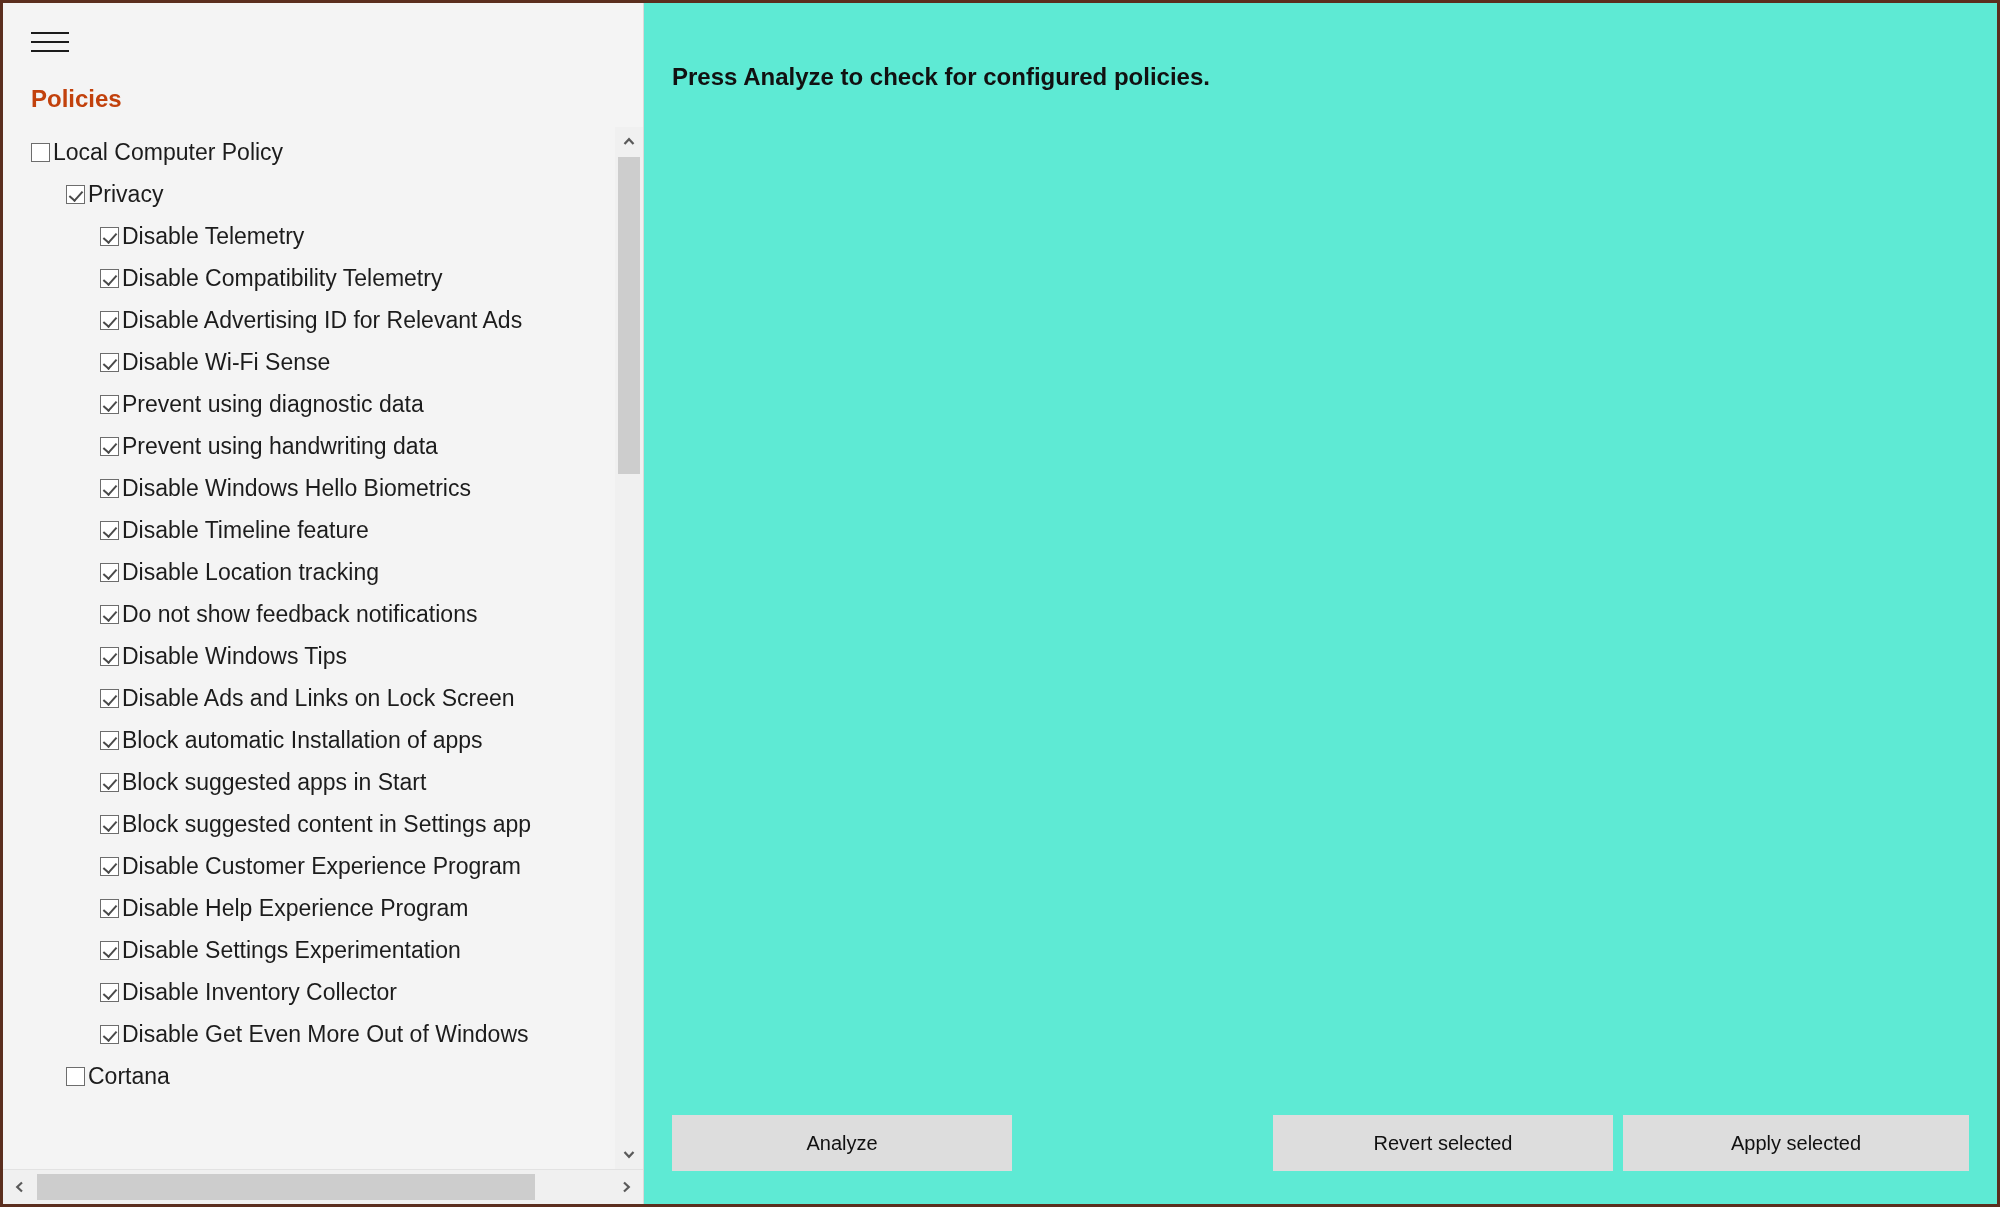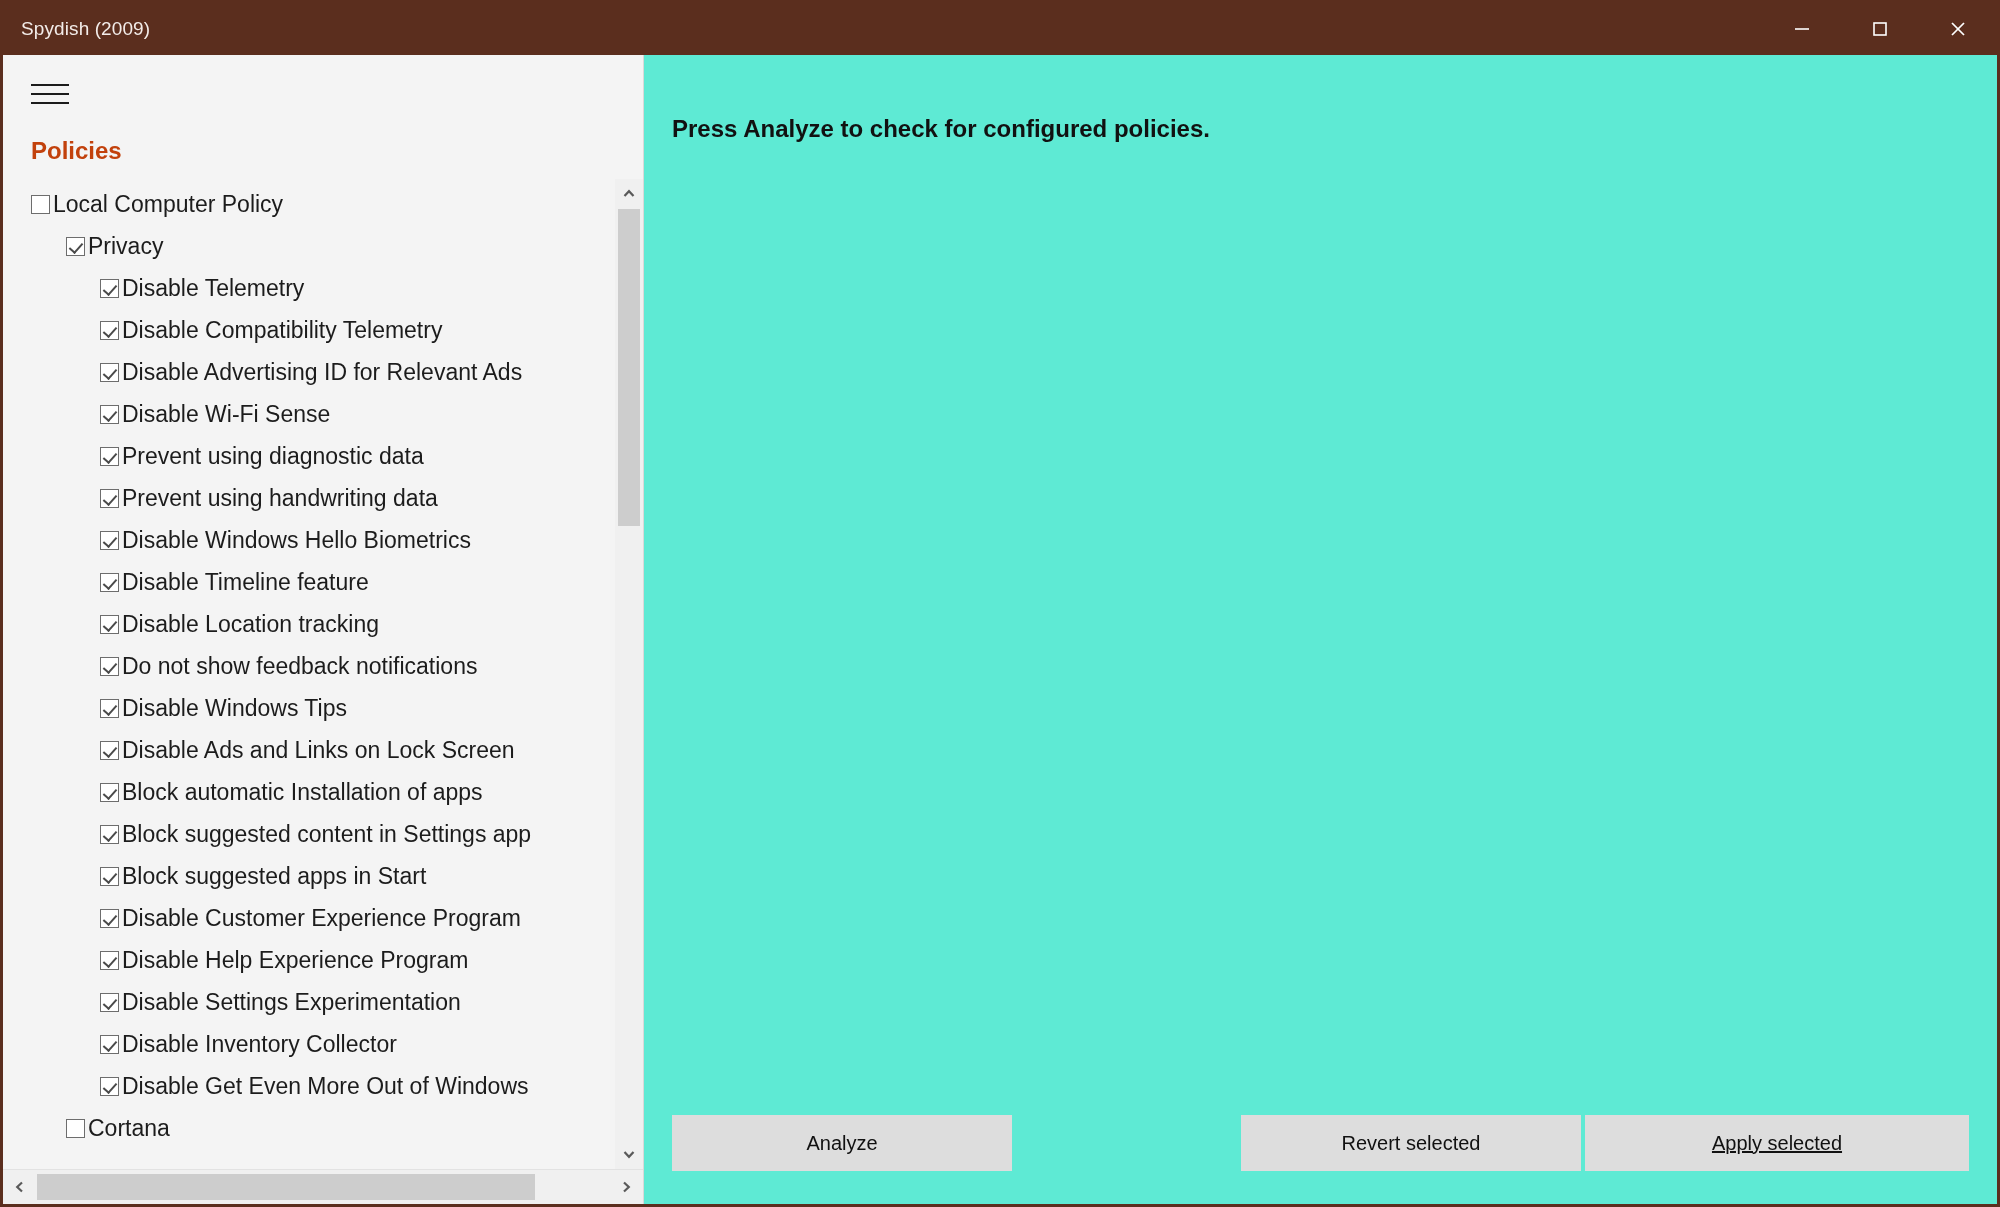--- a/index.html
+++ b/index.html
@@ -239,48 +239,27 @@
     font-size: 20px;
     font-family: "Liberation Sans", sans-serif;
     display: flex;
     align-items: center;
     justify-content: center;
     cursor: pointer;
     padding: 0;
   }
   .btn-analyze { width: 340px; }
   .btn-revert { width: 340px; margin-left: auto; }
-  .btn-apply { width: 384px; margin-left: 4px; text-decoration: underline; }
+  .btn-apply { width: 346px; margin-left: 10px; }
 </style>
 </head>
 <body>
 
 <div class="window">
 
-  <div class="titlebar">
-    <div class="title-text">Spydish (2009)</div>
-    <div class="win-controls">
-      <div class="win-btn">
-        <svg width="22" height="22" viewBox="0 0 22 22">
-          <line x1="4" y1="11" x2="18" y2="11" stroke="#ffffff" stroke-width="1.6"></line>
-        </svg>
-      </div>
-      <div class="win-btn">
-        <svg width="22" height="22" viewBox="0 0 22 22">
-          <rect x="5" y="5" width="12" height="12" fill="none" stroke="#ffffff" stroke-width="1.6"></rect>
-        </svg>
-      </div>
-      <div class="win-btn">
-        <svg width="22" height="22" viewBox="0 0 22 22">
-          <line x1="5" y1="5" x2="17" y2="17" stroke="#ffffff" stroke-width="1.7"></line>
-          <line x1="17" y1="5" x2="5" y2="17" stroke="#ffffff" stroke-width="1.7"></line>
-        </svg>
-      </div>
-    </div>
-  </div>
 
   <div class="content">
 
     <div class="sidebar">
 
       <div class="hamburger">
         <span></span>
         <span></span>
         <span></span>
       </div>
@@ -344,25 +323,25 @@
             <div class="tree-row lvl2">
               <span class="cb checked"></span>
               <span class="tree-label">Disable Ads and Links on Lock Screen</span>
             </div>
             <div class="tree-row lvl2">
               <span class="cb checked"></span>
               <span class="tree-label">Block automatic Installation of apps</span>
             </div>
             <div class="tree-row lvl2">
               <span class="cb checked"></span>
+              <span class="tree-label">Block suggested apps in Start</span>
+            </div>
+            <div class="tree-row lvl2">
+              <span class="cb checked"></span>
               <span class="tree-label">Block suggested content in Settings app</span>
-            </div>
-            <div class="tree-row lvl2">
-              <span class="cb checked"></span>
-              <span class="tree-label">Block suggested apps in Start</span>
             </div>
             <div class="tree-row lvl2">
               <span class="cb checked"></span>
               <span class="tree-label">Disable Customer Experience Program</span>
             </div>
             <div class="tree-row lvl2">
               <span class="cb checked"></span>
               <span class="tree-label">Disable Help Experience Program</span>
             </div>
             <div class="tree-row lvl2">

